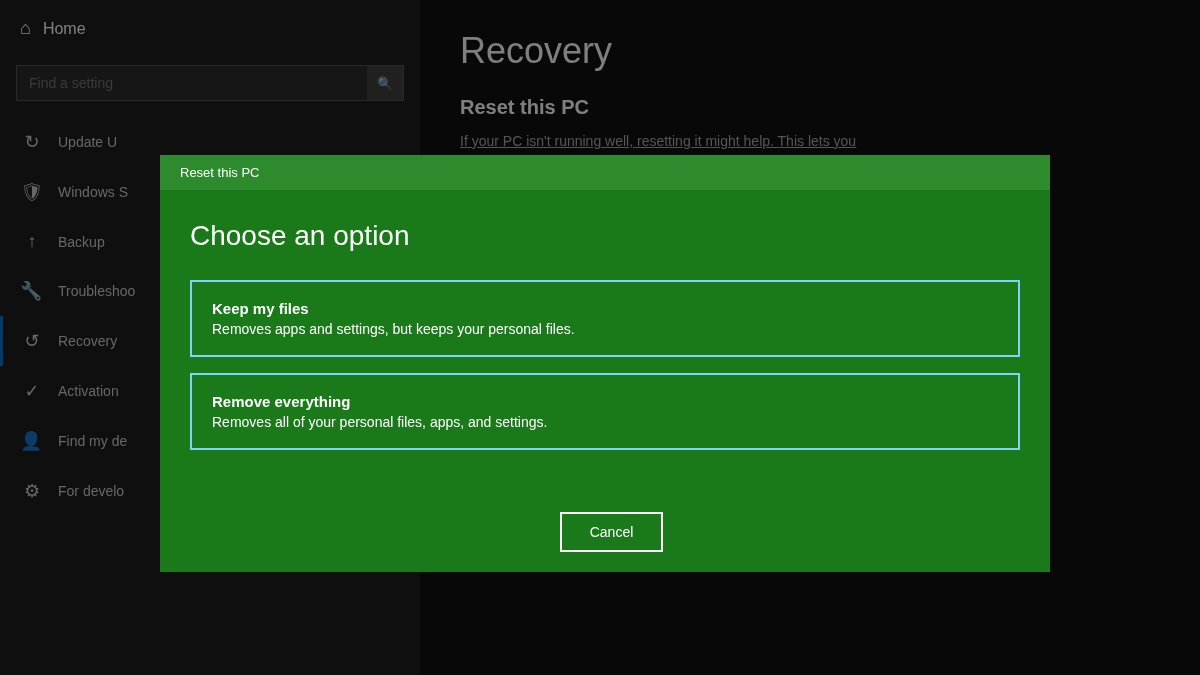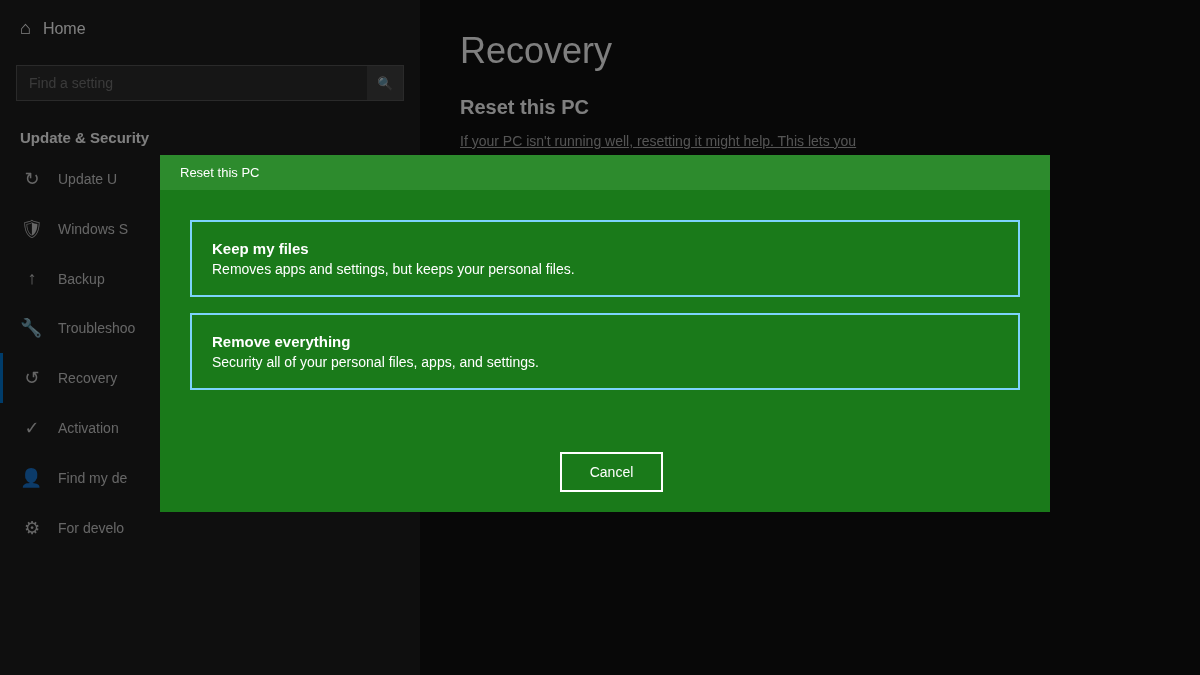--- a/index.html
+++ b/index.html
@@ -236,21 +236,20 @@
     <span>Home</span>
   </div>
 
   <div class="search-container">
     <div class="search-wrapper">
       <input type="text" placeholder="Find a setting" style="">
       <button class="search-btn">🔍</button>
     </div>
   </div>
 
-  <div class="sidebar-section-header">Update &amp; Security</div>
 
   <div class="sidebar-item">
     <span class="icon">↻</span>
     <span>Update U</span>
   </div>
 
   <div class="sidebar-item">
     <span class="icon">🛡</span>
     <span>Windows S</span>
   </div>
@@ -288,29 +287,30 @@
 
 <div class="main-content">
   <h1 class="page-title">Recovery</h1>
   <h2 class="section-title">Reset this PC</h2>
   <p class="section-desc">If your PC isn't running well, resetting it might help. This lets you</p>
 
   <div class="modal-overlay">
     <div class="modal">
       <div class="modal-header">Reset this PC</div>
       <div class="modal-body">
+        <h2 class="modal-title">Choose an option</h2>
 
         <button class="option-button">
           <div class="option-title">Keep my files</div>
           <div class="option-desc">Removes apps and settings, but keeps your personal files.</div>
         </button>
 
         <button class="option-button">
           <div class="option-title">Remove everything</div>
-          <div class="option-desc">Security all of your personal files, apps, and settings.</div>
+          <div class="option-desc">Removes all of your personal files, apps, and settings.</div>
         </button>
       </div>
 
       <div class="modal-footer">
         <button class="cancel-button">Cancel</button>
       </div>
     </div>
   </div>
 </div>
 

